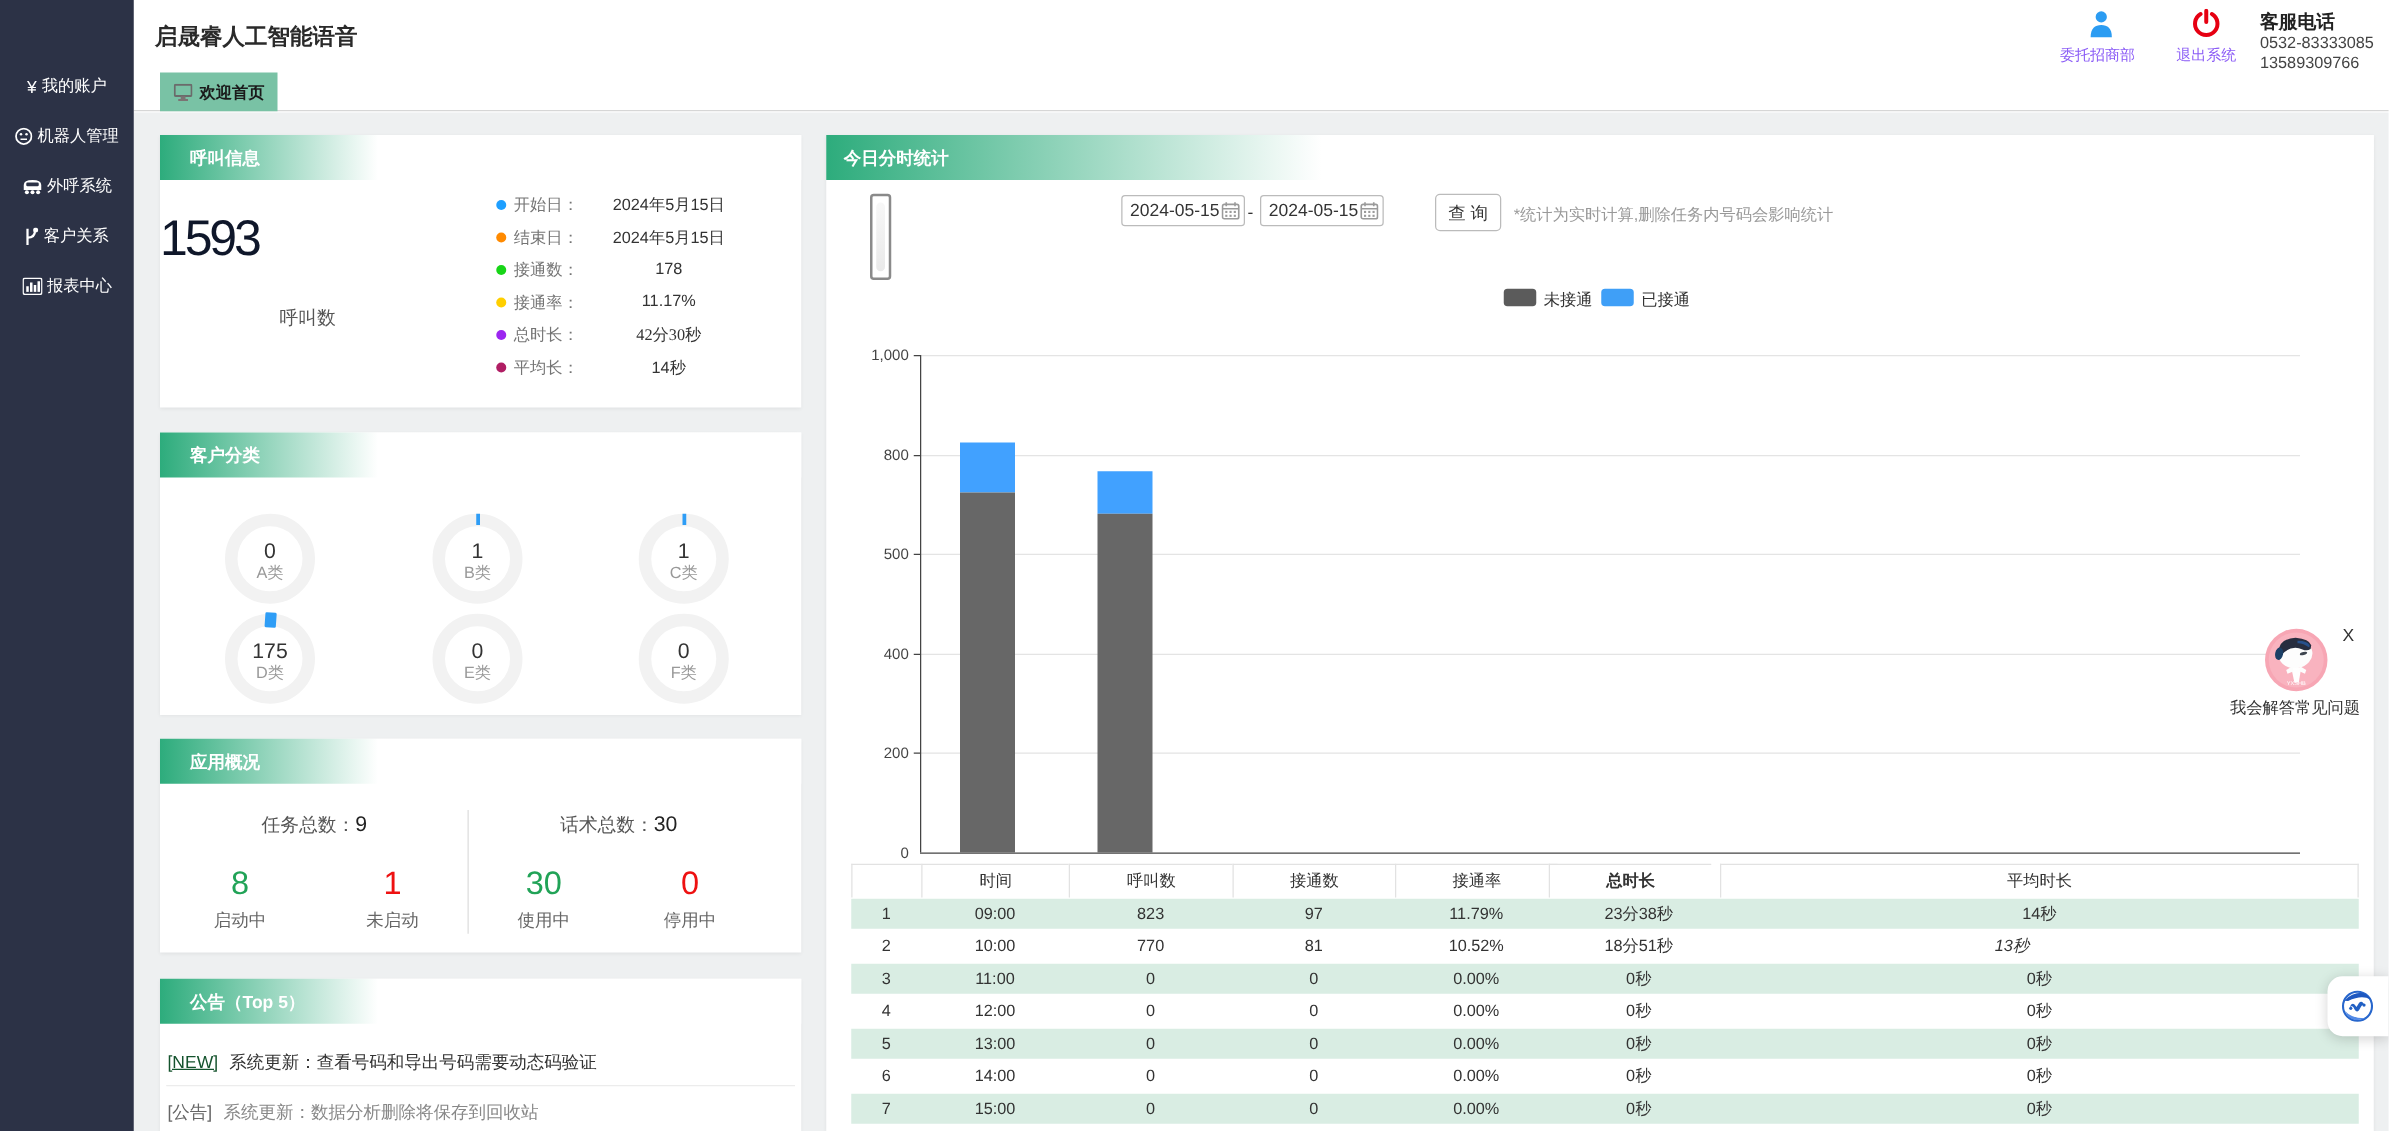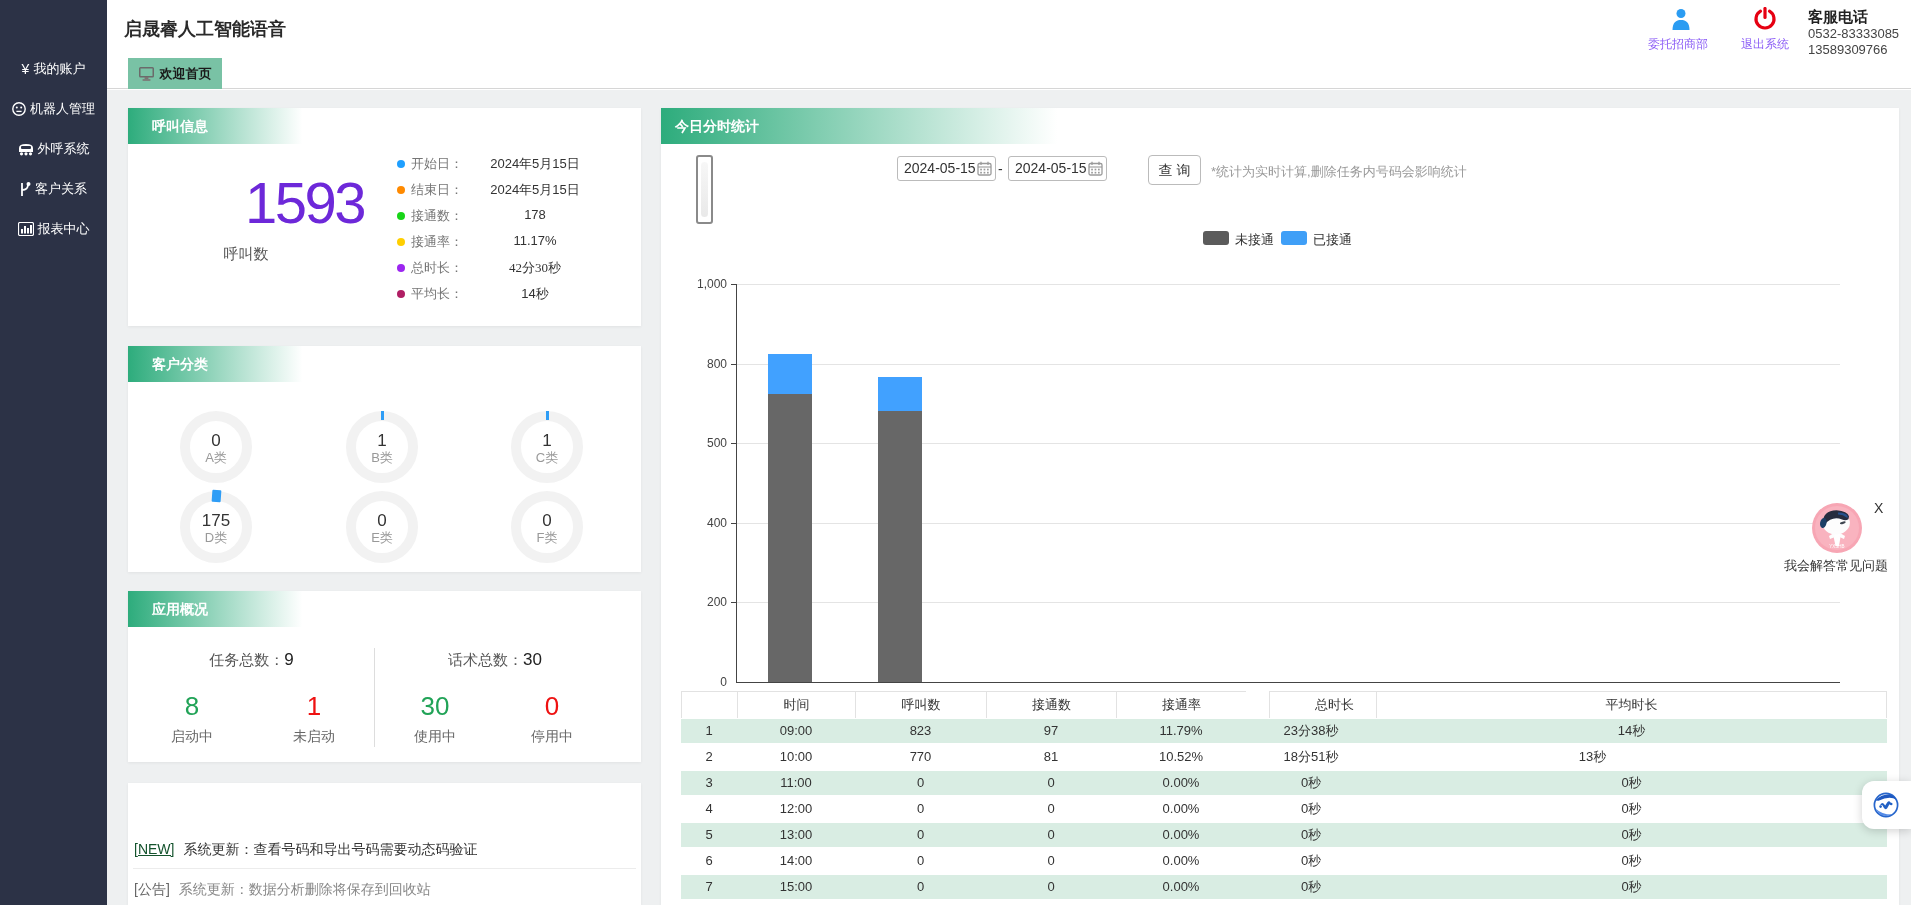--- a/index.html
+++ b/index.html
@@ -127,21 +127,21 @@
           <rect x="12" y="3" width="2" height="8.5" fill="#fff"></rect>
         </svg>
         <span>报表中心</span>
       </div>
   </div>
 
   <div id="content" class="abs"></div>
 
   <div class="panel" style="left:128px; top:108px; width:513px; height:218px;">
     <div class="phead"><span style="margin-left:24px;">呼叫信息</span></div>
-    <div class="abs" style="left:0; top:61px; width:236px; text-align:right; font-size:58px; letter-spacing:-2.5px; color:#6d28d9;">1593</div>
+    <div class="abs" style="left:0; top:61px; width:236px; text-align:left; font-size:40px; letter-spacing:-2.5px; color:#0f172a;">1593</div>
     <div class="abs" style="left:0; top:137px; width:236px; text-align:center; font-size:15px; color:#555;">呼叫数</div>
     <div class="dotrow" style="left:269px; top:47px;"><span class="dot" style="background:#1e9fff;"></span>开始日：</div>
     <div class="dval" style="left:327px; top:47px;">2024年5月15日</div>
     <div class="dotrow" style="left:269px; top:73px;"><span class="dot" style="background:#ff8a00;"></span>结束日：</div>
     <div class="dval" style="left:327px; top:73px;">2024年5月15日</div>
     <div class="dotrow" style="left:269px; top:99px;"><span class="dot" style="background:#17d517;"></span>接通数：</div>
     <div class="dval" style="left:327px; top:99px;">178</div>
     <div class="dotrow" style="left:269px; top:125px;"><span class="dot" style="background:#ffcf00;"></span>接通率：</div>
     <div class="dval" style="left:327px; top:125px;">11.17%</div>
     <div class="dotrow" style="left:269px; top:151px;"><span class="dot" style="background:#9c26f0;"></span>总时长：</div>
@@ -184,20 +184,21 @@
     <div class="abs" style="left:146px; top:100px; width:80px; text-align:center; font-size:26px; color:#ee1111;">1</div>
     <div class="abs" style="left:267px; top:100px; width:80px; text-align:center; font-size:26px; color:#21a357;">30</div>
     <div class="abs" style="left:384px; top:100px; width:80px; text-align:center; font-size:26px; color:#ee1111;">0</div>
     <div class="abs" style="left:24px; top:137px; width:80px; text-align:center; font-size:14px; color:#666;">启动中</div>
     <div class="abs" style="left:146px; top:137px; width:80px; text-align:center; font-size:14px; color:#666;">未启动</div>
     <div class="abs" style="left:267px; top:137px; width:80px; text-align:center; font-size:14px; color:#666;">使用中</div>
     <div class="abs" style="left:384px; top:137px; width:80px; text-align:center; font-size:14px; color:#666;">停用中</div>
   </div>
 
   <div class="panel" style="left:128px; top:783px; width:513px; height:122px;">
+    <div class="phead"><span style="margin-left:24px;">公告（Top 5）</span></div>
     <div class="abs" style="left:6px; top:58px; font-size:14px;"><span style="color:#14532d;text-decoration:underline;">[NEW]</span><span style="color:#333; margin-left:9px;">系统更新：查看号码和导出号码需要动态码验证</span></div>
     <div class="abs" style="left:5px; top:85px; width:503px; height:1px; background:#ececec;"></div>
     <div class="abs" style="left:6px; top:98px; font-size:14px;"><span style="color:#666;text-align:right;">[公告]</span><span style="color:#888; margin-left:9px;">系统更新：数据分析删除将保存到回收站</span></div>
   </div>
 
   <div class="panel" style="left:661px; top:108px; width:1238px; height:797px;">
     <div class="phead" style="background:linear-gradient(90deg,#2dac7c 0%,#ffffff 32%);"><span style="margin-left:14px;">今日分时统计</span></div>
 
     <div class="abs" style="left:35px; top:47px; width:17px; height:69px; border:2px solid #8a8a8a; border-radius:3px; background:#fff;"></div>
     <div class="abs" style="left:40px; top:54px; width:7px; height:55px; border-radius:4px; background:linear-gradient(180deg,#f7f7f7,#e9e9e9);"></div>
@@ -265,40 +266,40 @@
     <div class="bar" style="left:107px; top:286px; width:44px; height:288px; background:#676767;"></div>
     <div class="bar" style="left:217px; top:269px; width:44px; height:34px; background:#41a1ff;"></div>
     <div class="bar" style="left:217px; top:303px; width:44px; height:271px; background:#676767;"></div>
 
     <div class="abs" style="left:20px; top:583px; width:1218px; height:27px;">
       <div class="th" style="left:0; width:56px;"></div>
       <div class="th" style="left:56px; width:118px;">时间</div>
       <div class="th" style="left:174px; width:131px;">呼叫数</div>
       <div class="th" style="left:305px; width:130px;">接通数</div>
       <div class="th" style="left:435px; width:130px;">接通率</div>
-      <div class="th" style="left:588px; width:130px;">总时长</div>
+      <div class="th" style="left:558px; width:130px;font-weight:bold;">总时长</div>
       <div class="th" style="left:695px; width:511px; border-right:1px solid #e2e2e2;">平均时长</div>
     </div>
     <div class="trow g" style="top:611px;">
         <div class="td" style="left:0px; width:56px;">1</div>
         <div class="td" style="left:56px; width:118px;">09:00</div>
         <div class="td" style="left:174px; width:131px;">823</div>
         <div class="td" style="left:305px; width:130px;">97</div>
         <div class="td" style="left:435px; width:130px;">11.79%</div>
         <div class="td" style="left:565px; width:130px;">23分38秒</div>
         <div class="td" style="left:695px; width:511px;">14秒</div>
       </div>
     <div class="trow" style="top:637px;">
         <div class="td" style="left:0px; width:56px;">2</div>
         <div class="td" style="left:56px; width:118px;">10:00</div>
         <div class="td" style="left:174px; width:131px;">770</div>
         <div class="td" style="left:305px; width:130px;">81</div>
         <div class="td" style="left:435px; width:130px;">10.52%</div>
         <div class="td" style="left:565px; width:130px;">18分51秒</div>
-        <div class="td" style="left:656px; width:511px;">13秒</div>
+        <div class="td" style="left:673px; width:511px;font-style:italic;">13秒</div>
       </div>
     <div class="trow g" style="top:663px;">
         <div class="td" style="left:0px; width:56px;">3</div>
         <div class="td" style="left:56px; width:118px;">11:00</div>
         <div class="td" style="left:174px; width:131px;">0</div>
         <div class="td" style="left:305px; width:130px;">0</div>
         <div class="td" style="left:435px; width:130px;">0.00%</div>
         <div class="td" style="left:565px; width:130px;">0秒</div>
         <div class="td" style="left:695px; width:511px;">0秒</div>
       </div>

